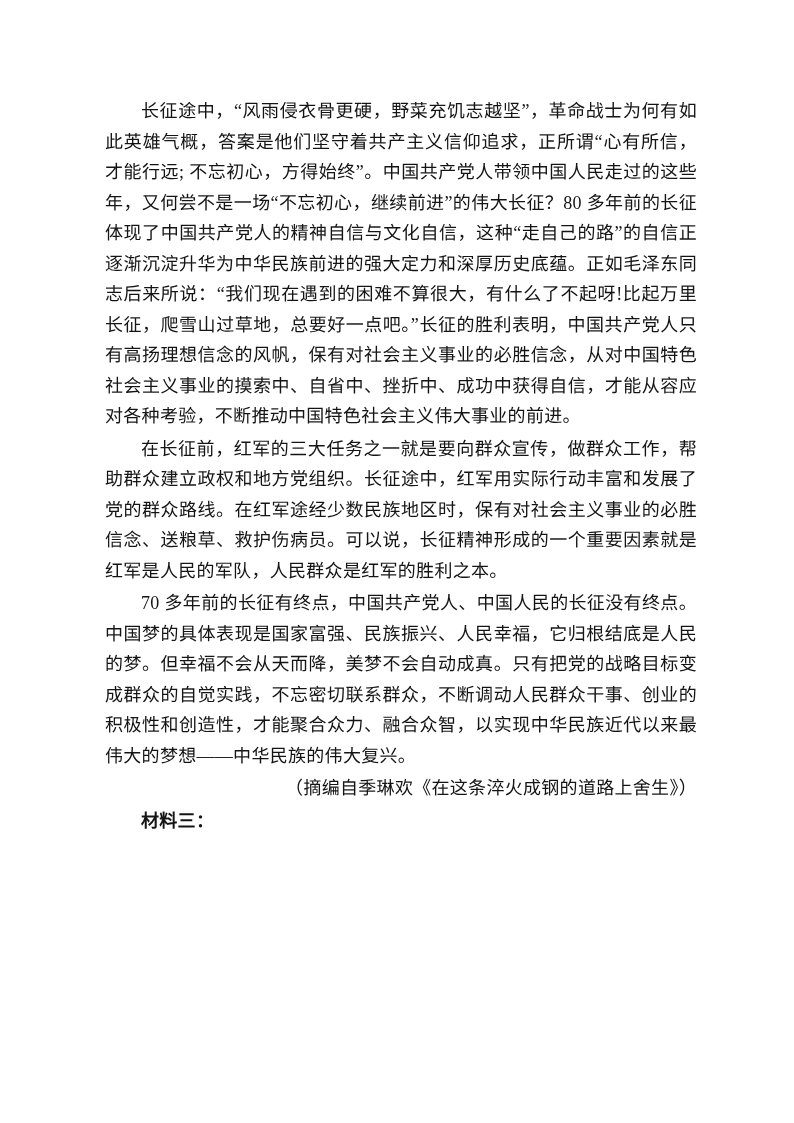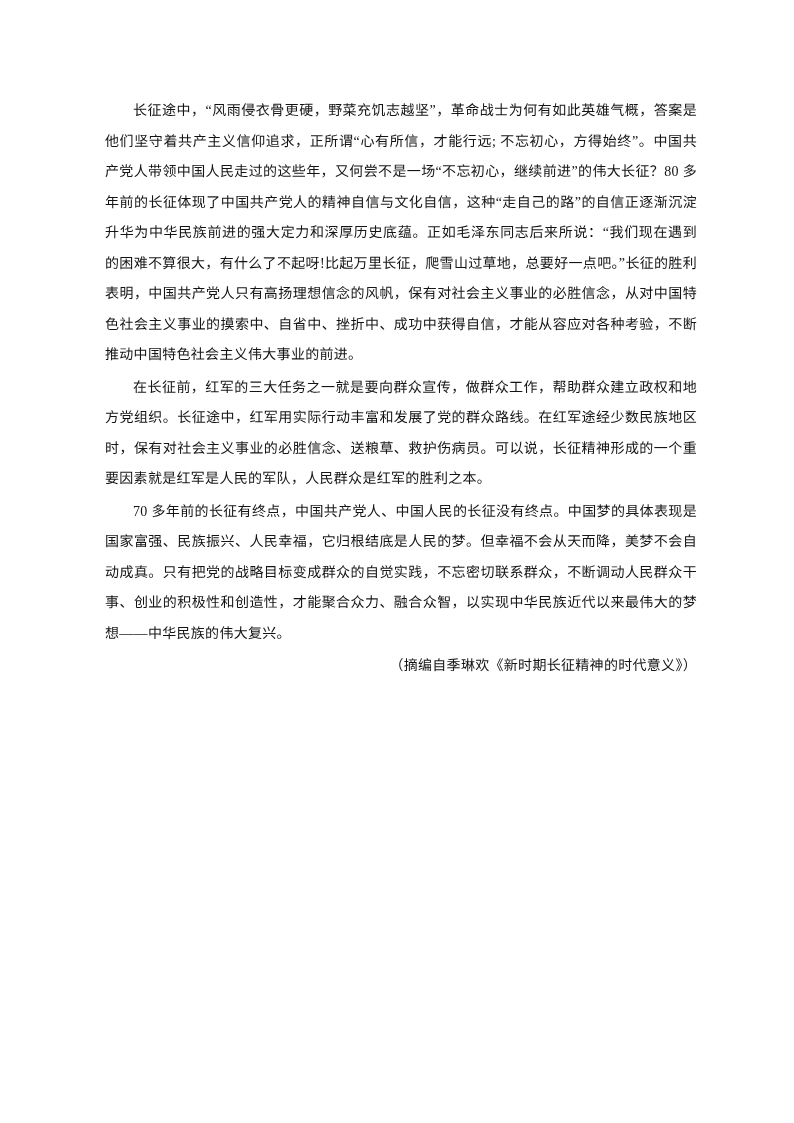--- a/index.html
+++ b/index.html
@@ -14,21 +14,21 @@
     background: #ffffff;
     overflow: hidden;
     font-family: "Liberation Serif", "DejaVu Serif", serif;
     color: #141414;
   }
   .content {
     position: absolute;
     left: 105px;
     top: 96px;
     width: 592px;
-    font-size: 14px;
+    font-size: 18px;
     line-height: 30.5px;
     letter-spacing: 0.3px;
     text-align: justify;
   }
   .content p {
     margin: 0 0 2px 0;
     padding: 0;
   }
   .content p.body {
     text-indent: 2em;
@@ -43,15 +43,16 @@
   }
 </style>
 </head>
 <body>
 
 <div class="page">
   <div class="content">
     <p class="body">长征途中，“风雨侵衣骨更硬，野菜充饥志越坚”，革命战士为何有如此英雄气概，答案是他们坚守着共产主义信仰追求，正所谓“心有所信，才能行远; 不忘初心，方得始终”。中国共产党人带领中国人民走过的这些年，又何尝不是一场“不忘初心，继续前进”的伟大长征？80 多年前的长征体现了中国共产党人的精神自信与文化自信，这种“走自己的路”的自信正逐渐沉淀升华为中华民族前进的强大定力和深厚历史底蕴。正如毛泽东同志后来所说：“我们现在遇到的困难不算很大，有什么了不起呀!比起万里长征，爬雪山过草地，总要好一点吧。”长征的胜利表明，中国共产党人只有高扬理想信念的风帆，保有对社会主义事业的必胜信念，从对中国特色社会主义事业的摸索中、自省中、挫折中、成功中获得自信，才能从容应对各种考验，不断推动中国特色社会主义伟大事业的前进。</p>
     <p class="body">在长征前，红军的三大任务之一就是要向群众宣传，做群众工作，帮助群众建立政权和地方党组织。长征途中，红军用实际行动丰富和发展了党的群众路线。在红军途经少数民族地区时，保有对社会主义事业的必胜信念、送粮草、救护伤病员。可以说，长征精神形成的一个重要因素就是红军是人民的军队，人民群众是红军的胜利之本。</p>
     <p class="body">70 多年前的长征有终点，中国共产党人、中国人民的长征没有终点。中国梦的具体表现是国家富强、民族振兴、人民幸福，它归根结底是人民的梦。但幸福不会从天而降，美梦不会自动成真。只有把党的战略目标变成群众的自觉实践，不忘密切联系群众，不断调动人民群众干事、创业的积极性和创造性，才能聚合众力、融合众智，以实现中华民族近代以来最伟大的梦想——中华民族的伟大复兴。</p>
-    <p class="attribution">（摘编自季琳欢《新时期长征精神的时代意义》）</p>
+    <p class="attribution">（摘编自季琳欢《在这条淬火成钢的道路上舍生》）</p>
+    <p class="heading">材料三：</p>
   </div>
 </div>
 
 </body></html>

